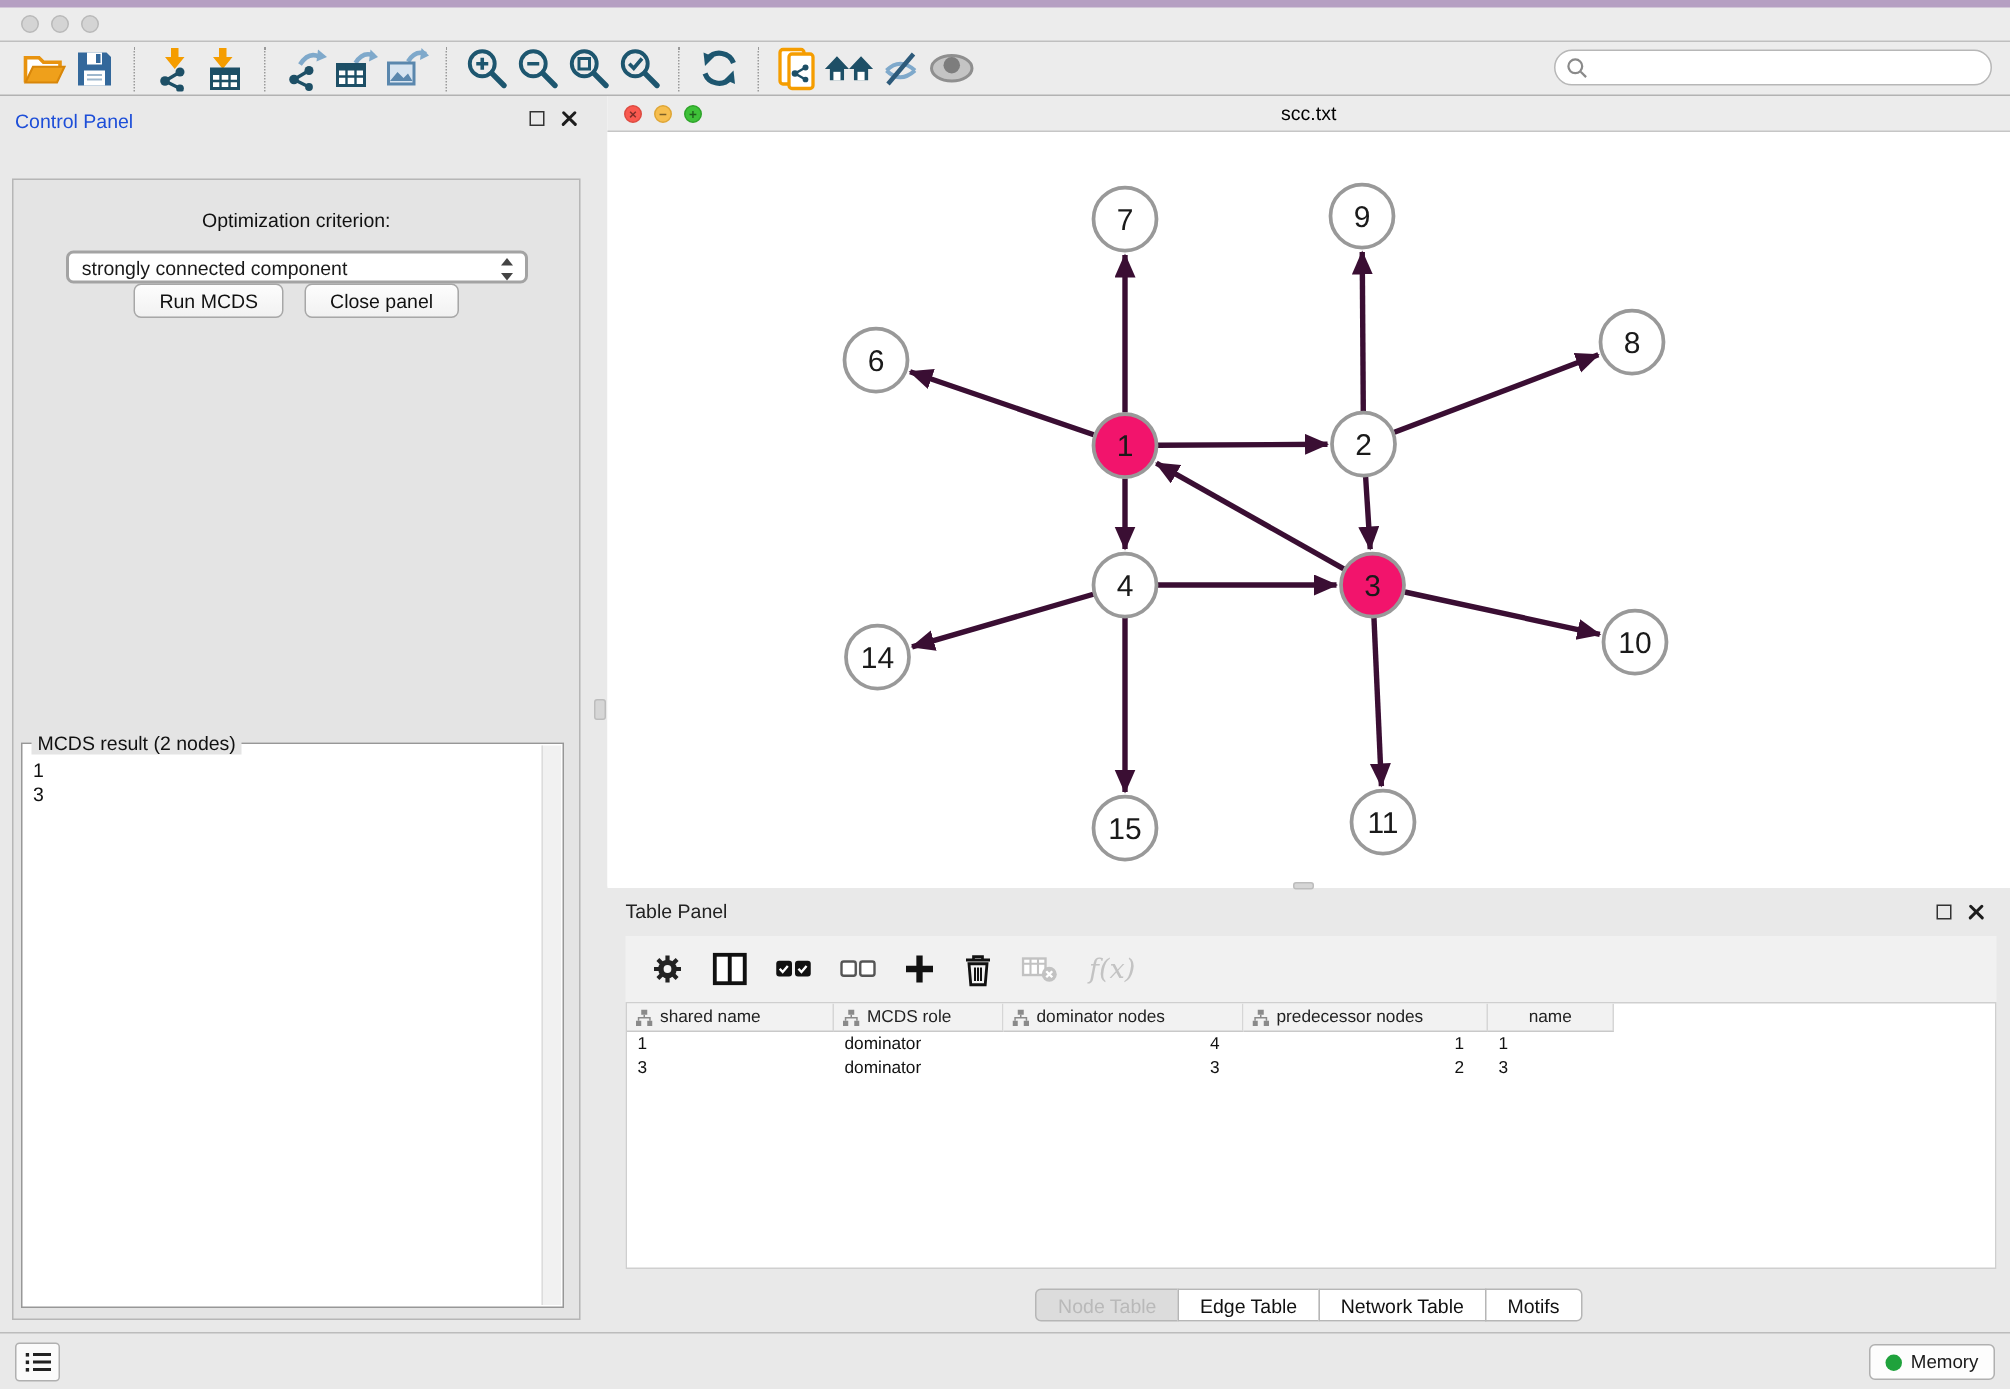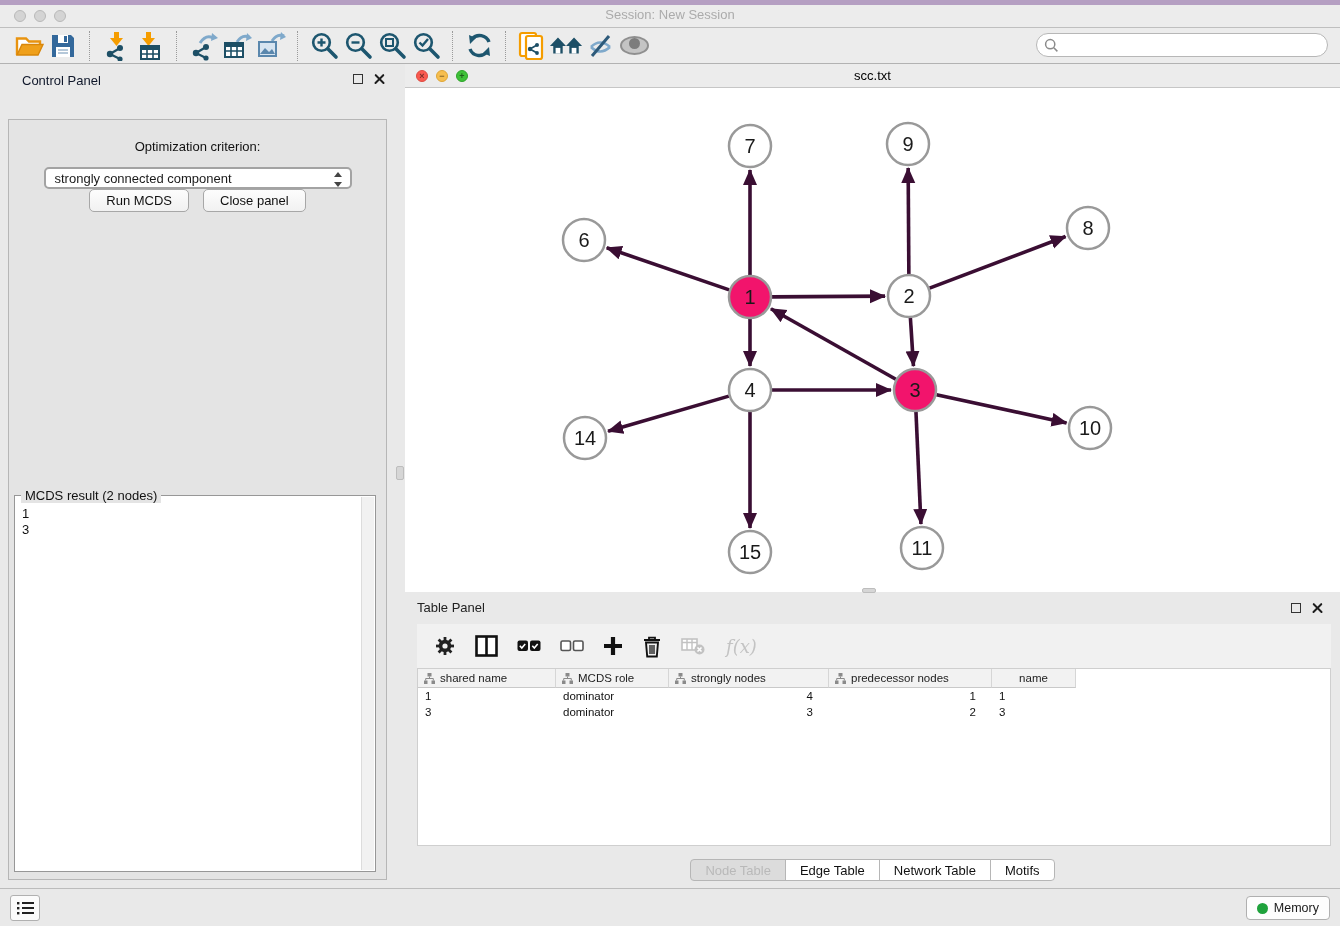--- a/index.html
+++ b/index.html
@@ -17,21 +17,21 @@
   .main-toolbar { position:absolute; left:0; top:28px; width:1340px; height:36px; background:#ececec;
                   border-bottom:1px solid #b2b2b2; display:flex; align-items:center; padding-left:12px; }
   .tb-btn { width:34px; height:32px; display:flex; align-items:center; justify-content:center; cursor:default; }
   .tb-sep { width:1px; height:30px; border-left:1px dotted #9a9a9a; margin:0 9px; }
   .search-wrap { position:absolute; right:12px; top:5px; width:292px; height:24px; background:#fff;
                  border:1px solid #b7b7b7; border-radius:12px; display:flex; align-items:center; padding-left:7px; }
   .search-wrap input { border:none; outline:none; flex:1; height:18px; font-size:13px; background:transparent; margin-left:4px; }
 
   
   .control-panel { position:absolute; left:0; top:64px; width:395px; height:822px; }
-  .cp-header { height:32px; display:flex; align-items:center; padding:0 22px; font-size:13px; color:#0f172a; }
+  .cp-header { height:32px; display:flex; align-items:center; padding:0 10px; font-size:13px; color:#1d4ed8; }
   .panel-icons { position:absolute; right:10px; top:9px; display:flex; gap:11px; align-items:center; }
   .float-icon { width:10px; height:10px; border:1.6px solid #333; display:inline-block; }
   .close-x { width:11px; height:11px; position:relative; display:inline-block; }
   .close-x::before,.close-x::after { content:""; position:absolute; left:-1px; top:4.5px; width:13px; height:2.4px; background:#1d1d1d; border-radius:1px; }
   .close-x::before { transform:rotate(45deg); } .close-x::after { transform:rotate(-45deg); }
   .cp-tabs { position:absolute; top:33px; left:0; width:100%; display:flex; justify-content:center; z-index:3; }
   .tab { height:22px; padding:0 14px; background:#fff; border:1px solid #b6b6b6; margin-left:-1px;
          font-size:13px; display:flex; align-items:center; color:#111; }
   .tab:first-child { border-radius:4px 0 0 4px; margin-left:0; }
   .tab:last-child { border-radius:0 4px 4px 0; }
@@ -100,21 +100,20 @@
 </style>
 </head>
 <body>
 
 <div class="titlebar">
   <div class="traffic-inactive">
     <span></span>
     <span></span>
     <span></span>
   </div>
-  <div class="app-title">Session: New Session</div>
 </div>
 
 <div class="main-toolbar">
   <div class="tb-btn">
     <svg width="30" height="27" viewBox="0 0 30 27">
       <path d="M3 23 V6.5 h9 l3 3 h11 v3.5" fill="#fff" stroke="#e8930f" stroke-width="2.4"></path>
       <path d="M3 23 L8 12.5 h21 l-5 10.5 z" fill="#efa01b" stroke="#d8860a" stroke-width="1.4"></path>
     </svg>
   </div>
   <div class="tb-btn">
@@ -441,21 +440,21 @@
       </div>
       <div class="th" style="width:160px">
         <svg width="11" height="11" viewBox="0 0 11 11">
             <g fill="#8a8a8a">
               <rect x="3.5" y="0" width="4" height="3.5"></rect>
               <rect x="0" y="7.5" width="3.5" height="3.5"></rect>
               <rect x="7.5" y="7.5" width="3.5" height="3.5"></rect>
             </g>
             <path d="M5.5 3.5 v2 M1.7 7.5 v-2 h7.6 v2" fill="none" stroke="#8a8a8a" stroke-width="1"></path>
           </svg>
-        <span>strongly nodes</span>
+        <span>dominator nodes</span>
       </div>
       <div class="th" style="width:163px">
         <svg width="11" height="11" viewBox="0 0 11 11">
             <g fill="#8a8a8a">
               <rect x="3.5" y="0" width="4" height="3.5"></rect>
               <rect x="0" y="7.5" width="3.5" height="3.5"></rect>
               <rect x="7.5" y="7.5" width="3.5" height="3.5"></rect>
             </g>
             <path d="M5.5 3.5 v2 M1.7 7.5 v-2 h7.6 v2" fill="none" stroke="#8a8a8a" stroke-width="1"></path>
           </svg>

